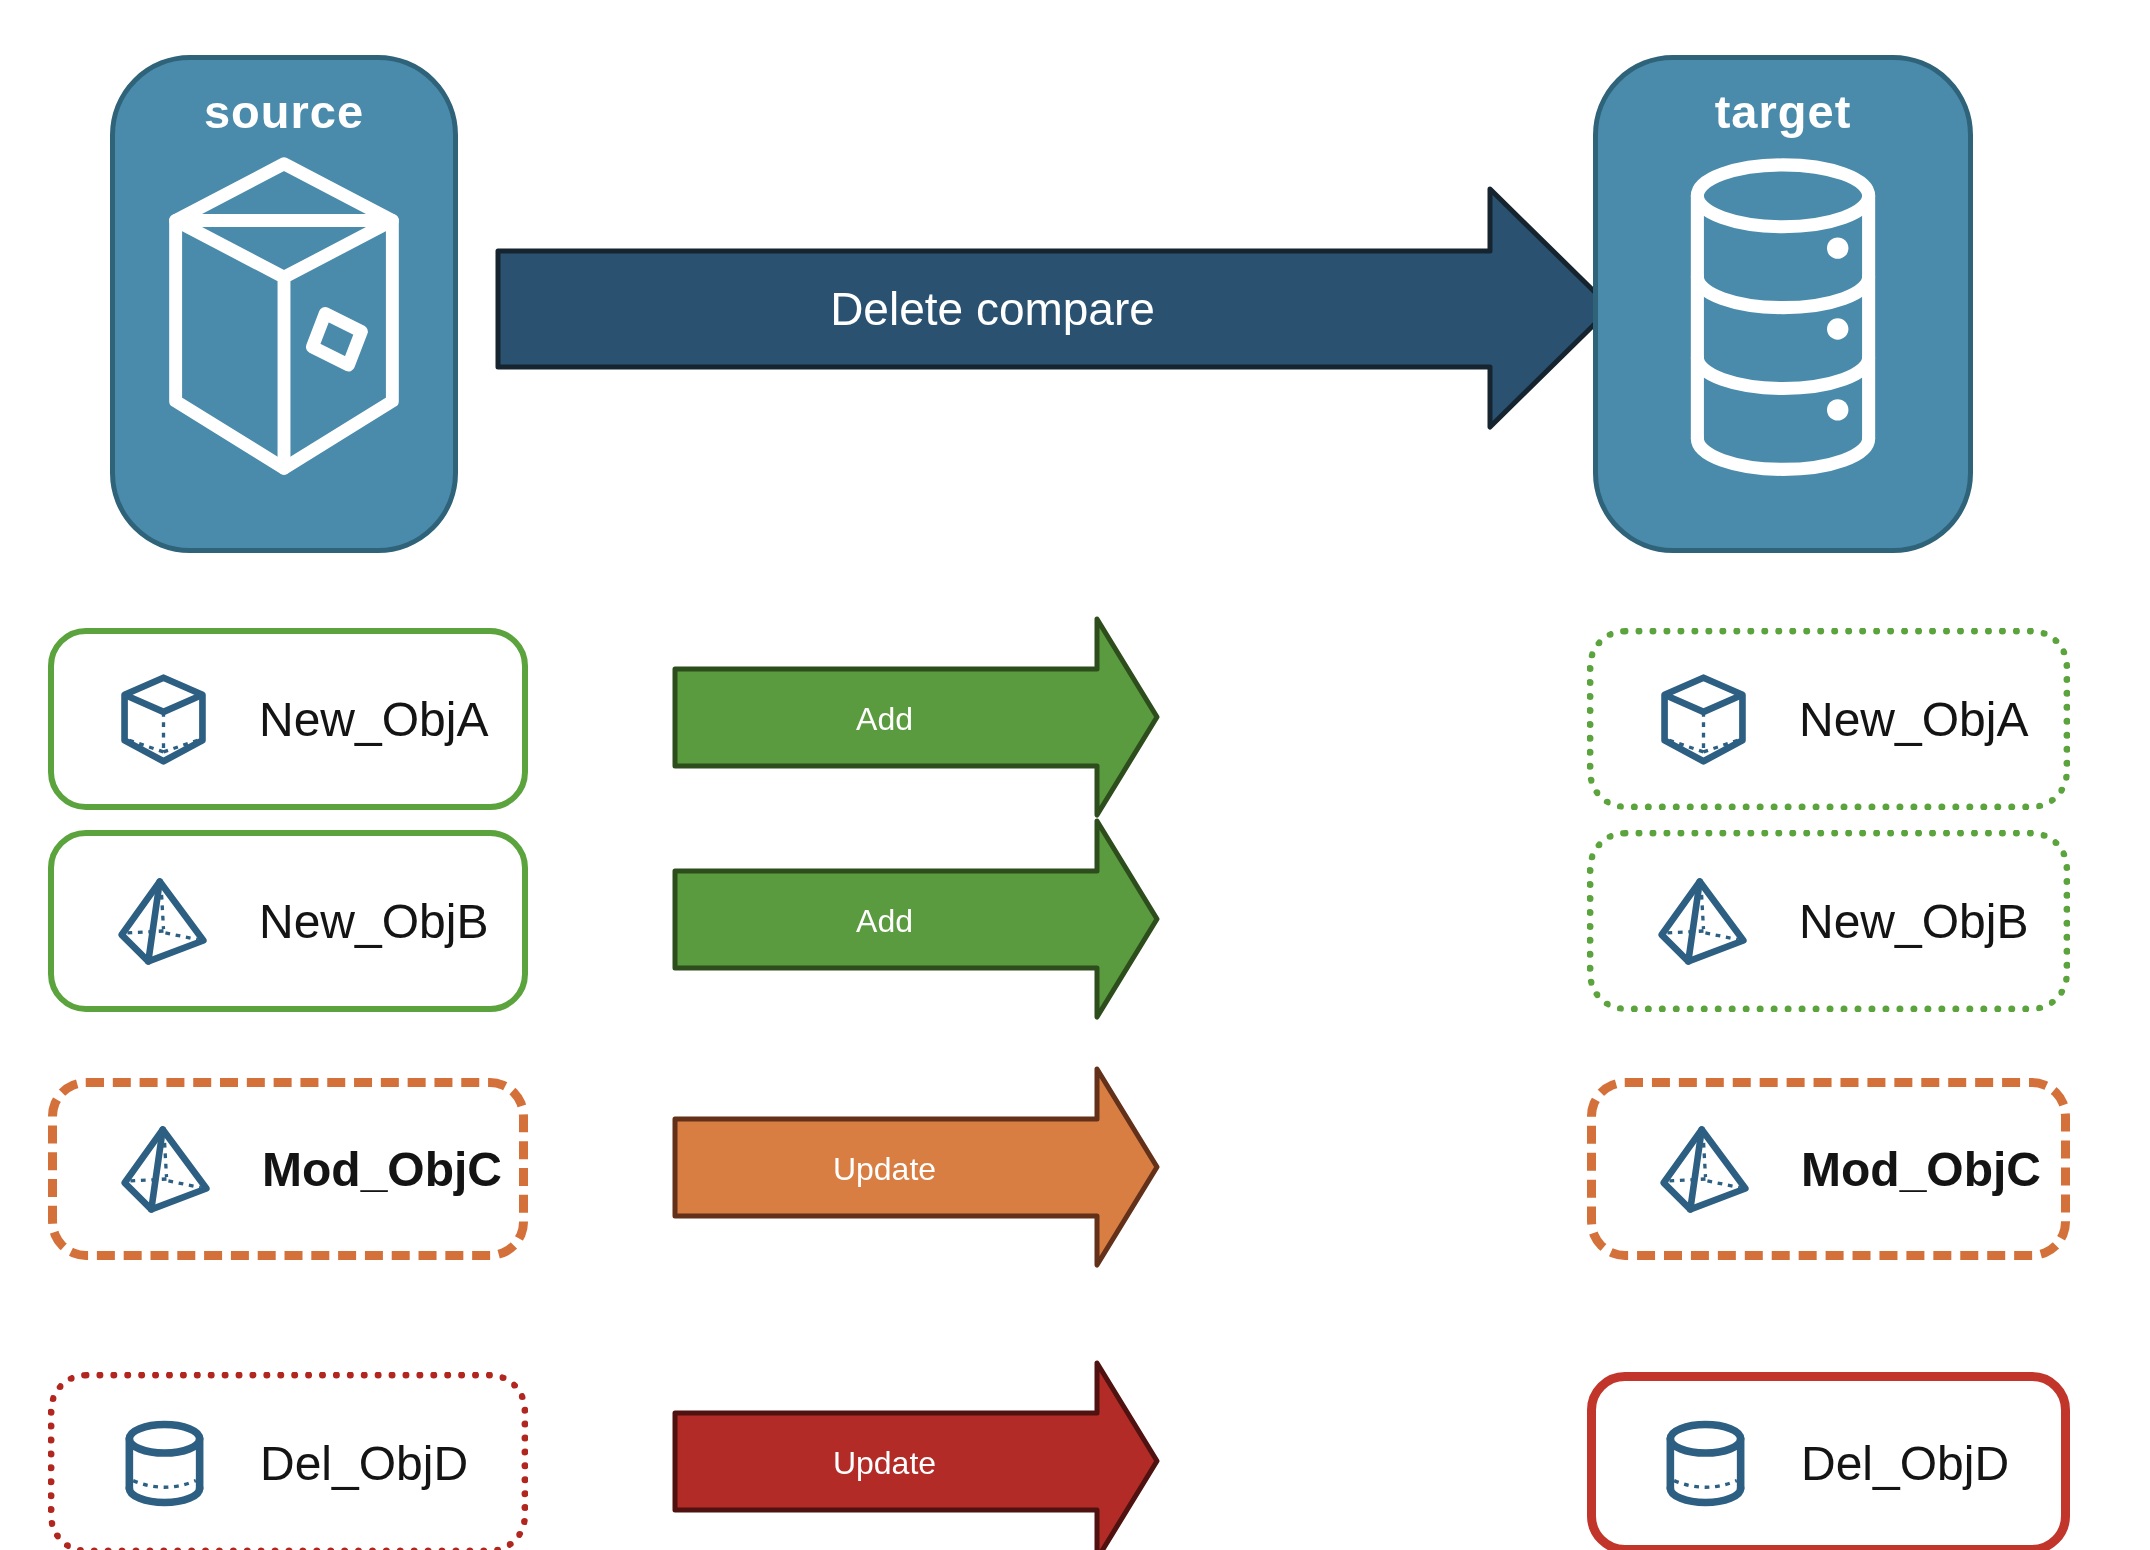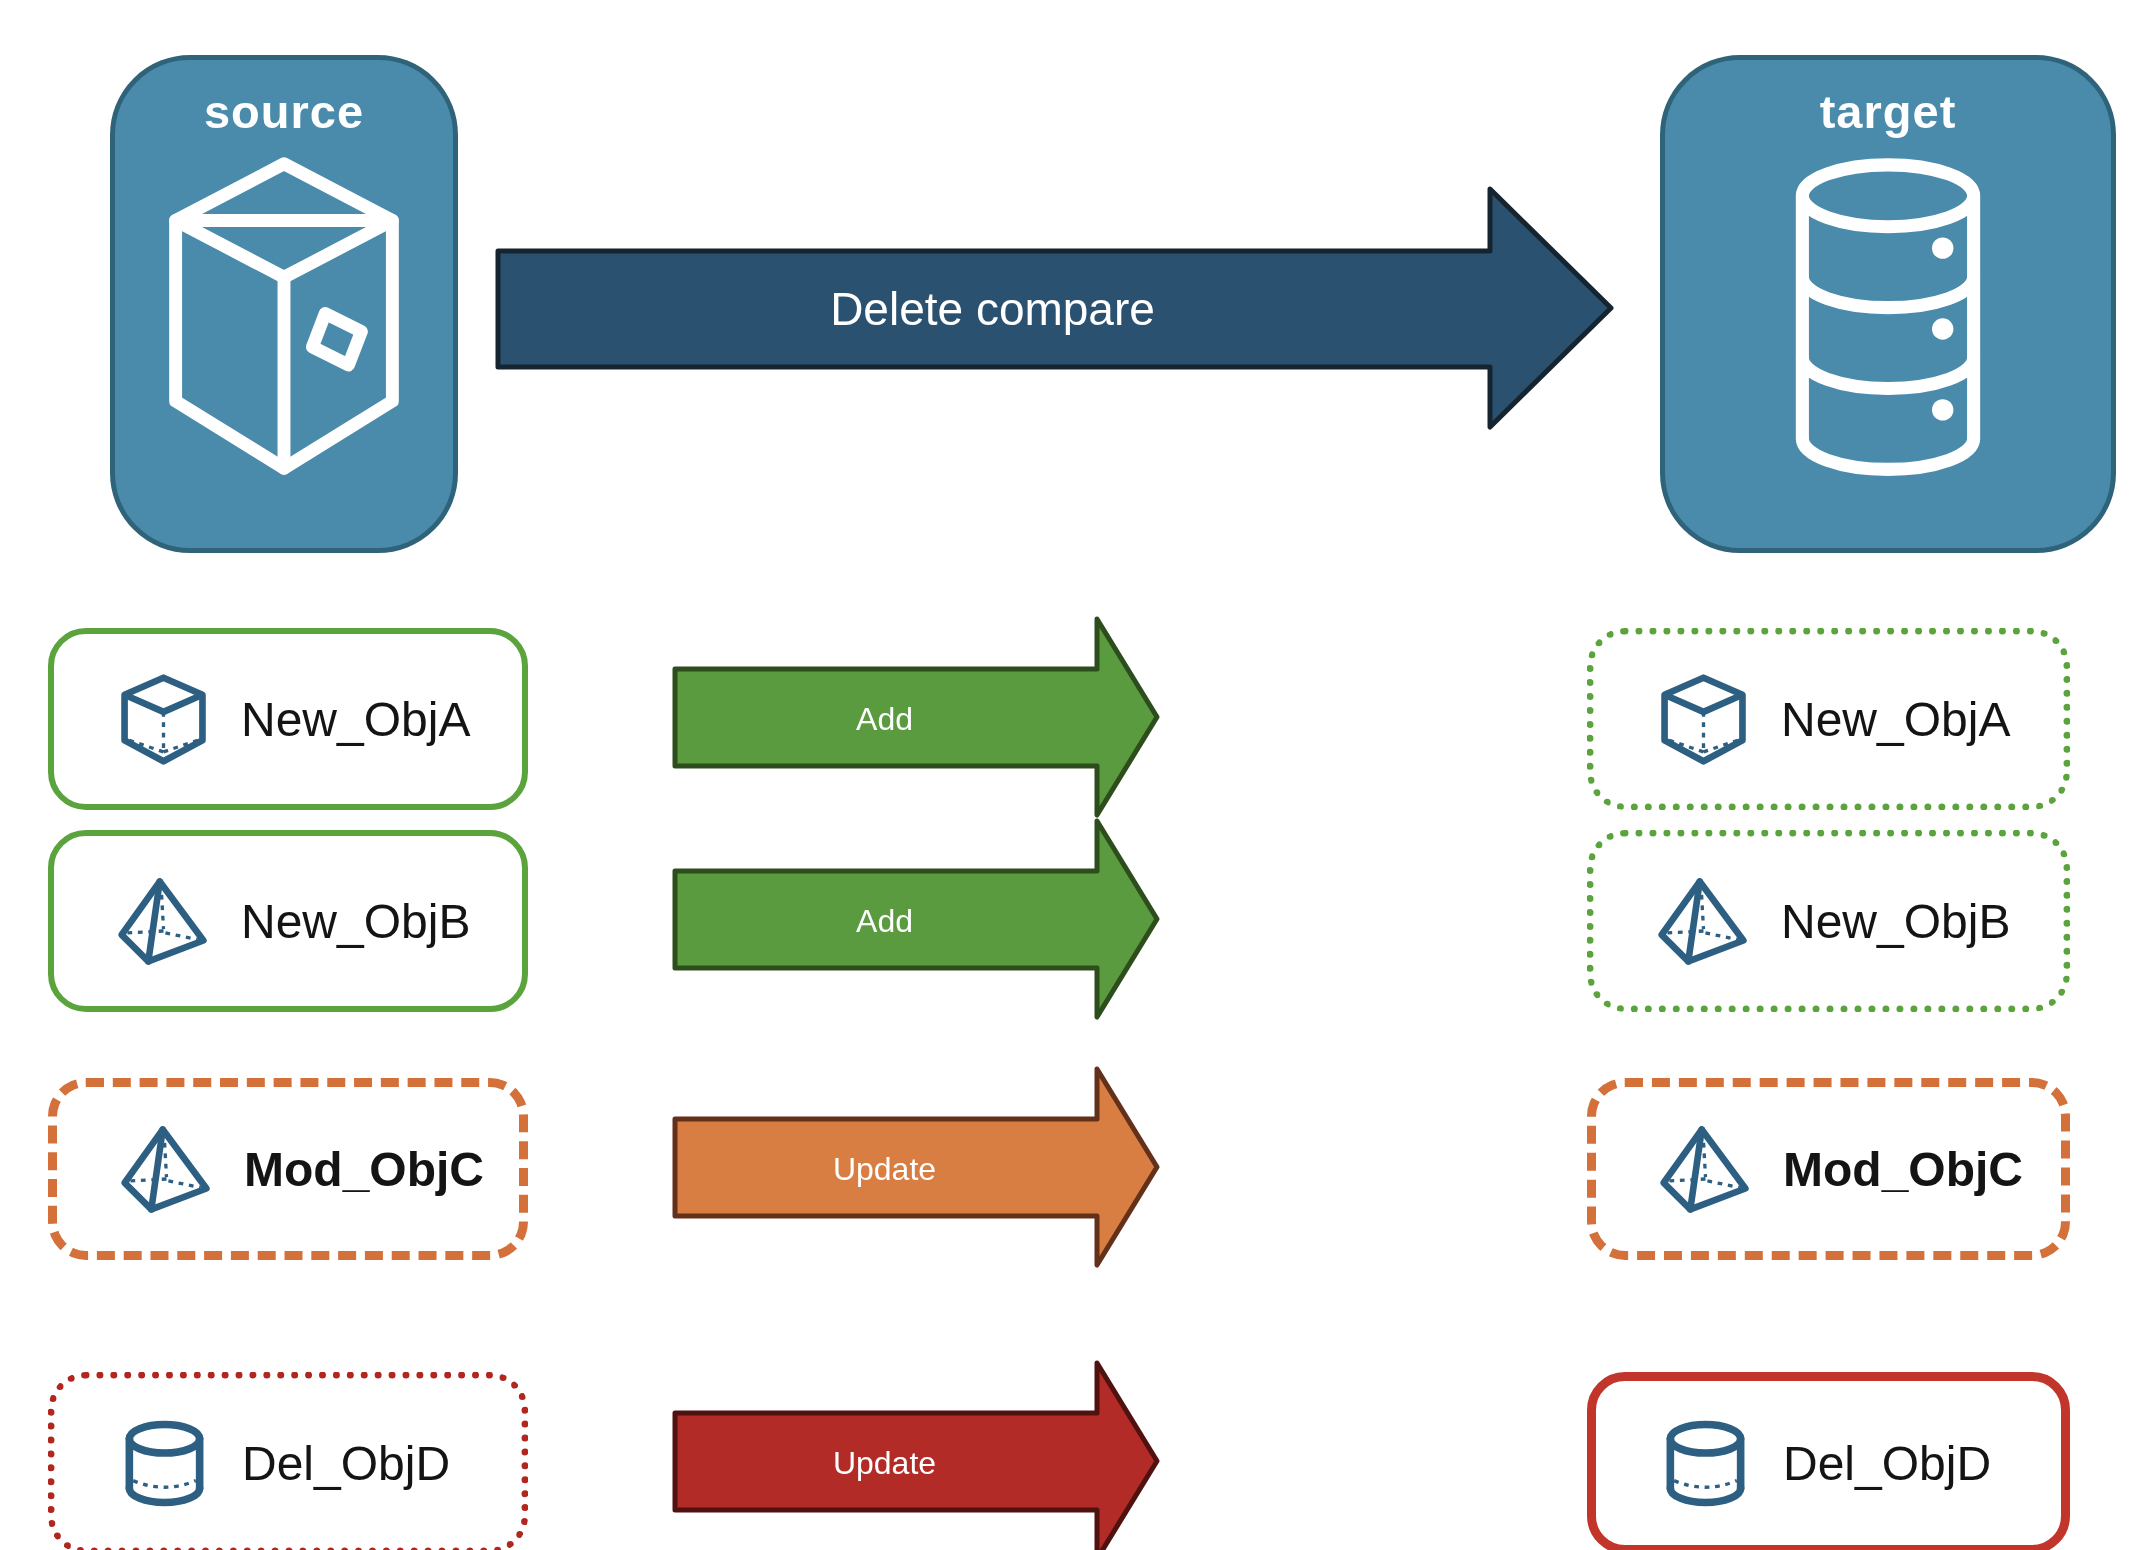--- a/index.html
+++ b/index.html
@@ -6,21 +6,21 @@
   * { box-sizing:border-box; font-family:"Liberation Sans", sans-serif; }
   .canvas { position:relative; width:2150px; height:1550px; background:#ffffff; overflow:hidden; }
 
   
   .node {
     position:absolute; top:55px; height:498px;
     background:var(--node-fill); border:5px solid var(--node-border);
     border-radius:80px; display:flex; flex-direction:column; align-items:center;
   }
   .node-source { left:110px;  width:348px; }
-  .node-target { left:1660px; width:456px; }
+  .node-target { left:1593px; width:380px; }
   .node-title {
     margin-top:24px; color:#ffffff; font-size:47px; font-weight:700; letter-spacing:1px;
   }
   .node-icon { margin-top:14px; color:#ffffff; }
 
   
   .schema-arrow-svg { position:absolute; left:495px; top:186px; }
   .schema-arrow-svg polygon {
     fill:var(--navy-arrow-fill); stroke:var(--navy-arrow-stroke);
     stroke-width:5; stroke-linejoin:round;
@@ -31,21 +31,21 @@
     color:var(--arrow-text); font-size:46px;
   }
 
   
   .row { position:absolute; left:0; width:2150px; height:182px; }
   .item-box {
     position:absolute; top:0; height:182px; background:#ffffff;
     border-radius:38px; display:flex; align-items:center; padding-left:62px;
   }
   .item-box .obj-icon { flex:0 0 auto; color:var(--icon-blue); }
-  .item-box .obj-label { margin-left:30px; color:var(--label-text); font-size:48px; }
+  .item-box .obj-label { margin-left:48px; color:var(--label-text); font-size:48px; }
   .box-left  { left:48px;   width:480px; }
   .box-right { left:1587px; width:483px; }
 
   .green-solid   { border:6px solid var(--green-border); }
   .green-dotted  { border:7px dotted var(--green-border); }
   .orange-dashed { border:9px dashed var(--orange-border);font-weight:bold; }
   .red-dotted    { border:7px dotted var(--red-dotted-border); }
   .red-solid     { border:9px solid var(--red-solid-border); }
 
   .row-arrow-svg { position:absolute; left:672px; top:-12px; }

